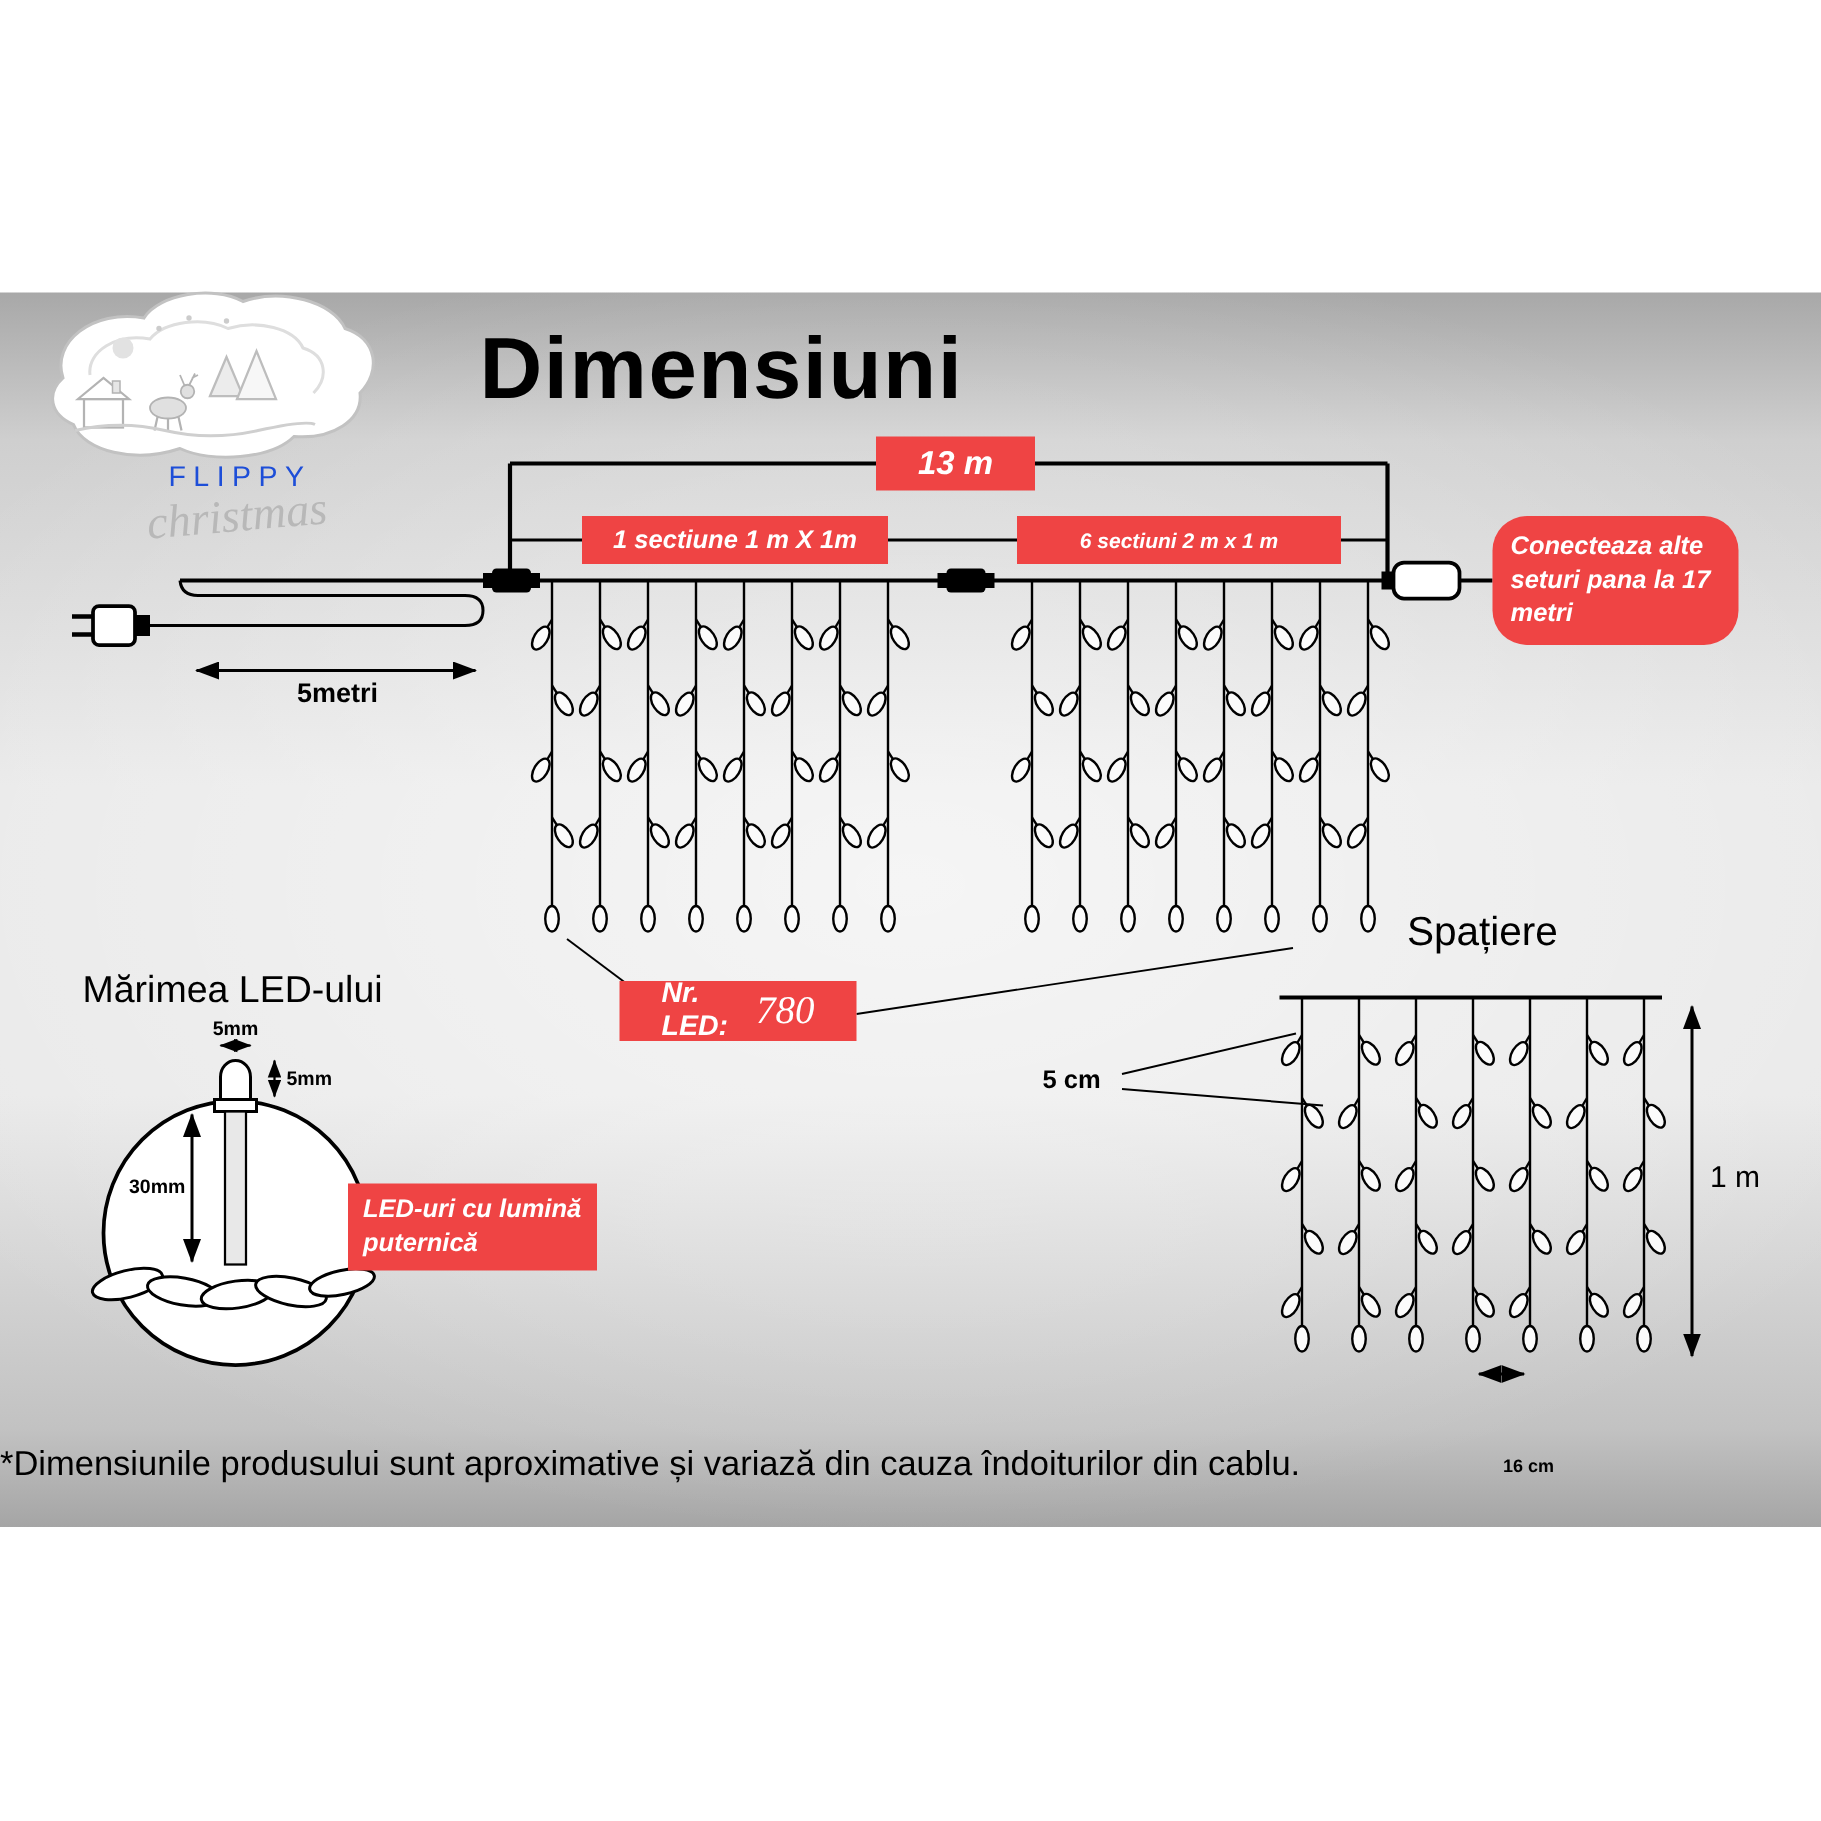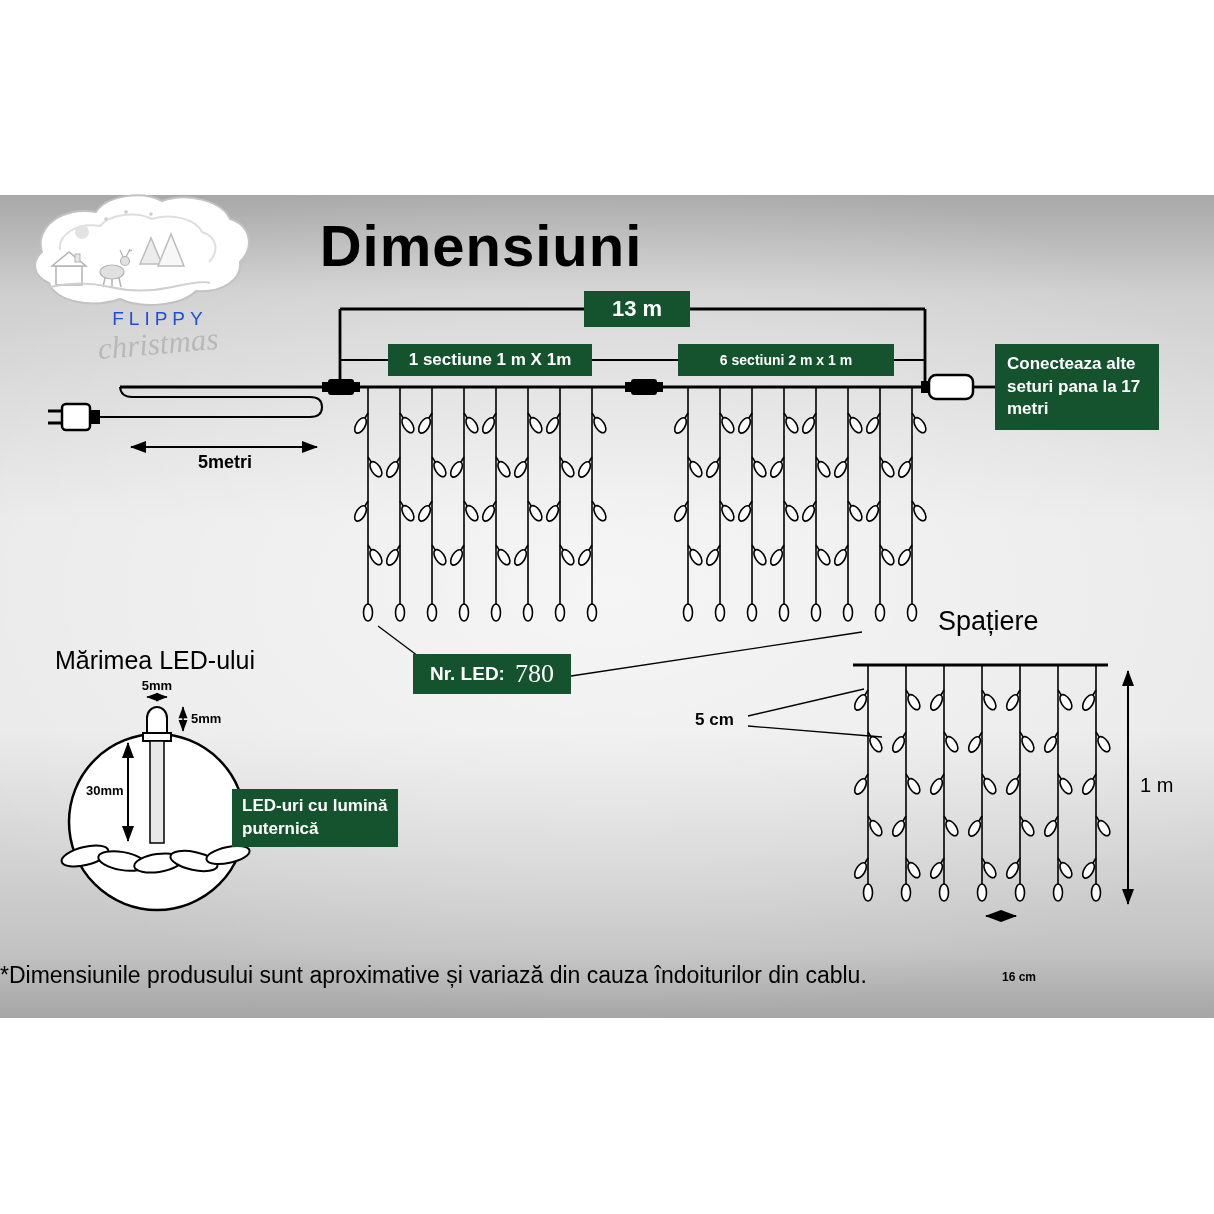--- a/index.html
+++ b/index.html
@@ -9,26 +9,26 @@
     font-family:"Liberation Sans", sans-serif;color:#000;
   }
   .band{
     position:absolute;left:0;top:195px;width:1214px;height:823px;
     background:
       radial-gradient(90% 75% at 50% 48%, rgba(255,255,255,.55), rgba(255,255,255,0) 70%),
       linear-gradient(180deg,#a8a8a8 0%,#cfcfcf 12%,#e9e9e9 40%,#e9e9e9 65%,#c2c2c2 92%,#a5a5a5 100%);
   }
   .abs{position:absolute;}
   .title{left:0;top:212px;width:962px;text-align:center;font-size:58px;font-weight:bold;letter-spacing:1px;}
-  .blackbox{background:#14532d;color:#fff;font-weight:bold;display:flex;align-items:center;justify-content:center;box-sizing:border-box;}
+  .blackbox{background:#ef4444;color:#fff;font-weight:bold;display:flex;align-items:center;justify-content:center;box-sizing:border-box;font-style:italic;}
   .b13{left:584px;top:291px;width:106px;height:36px;font-size:22px;}
   .bsec1{left:388px;top:344px;width:204px;height:32px;font-size:17px;}
   .bsec2{left:678px;top:344px;width:216px;height:32px;font-size:14px;}
-  .bconn{left:995px;top:344px;width:164px;min-height:86px;font-size:17px;justify-content:flex-start;text-align:left;padding:8px 12px;line-height:1.35;}
-  .bled{left:413px;top:654px;width:158px;height:40px;justify-content:space-between;padding:0 17px;}
+  .bconn{left:995px;top:344px;width:164px;min-height:86px;font-size:17px;justify-content:flex-start;text-align:left;padding:8px 12px;line-height:1.35;border-radius:23px;}
+  .bled{left:413px;top:654px;width:158px;height:40px;justify-content:space-between;padding:0 28px;}
   .bled .lbl{font-size:19px;font-weight:bold;}
   .bled .val{font-size:26px;font-weight:normal;font-family:"Liberation Serif",serif;}
   .bnote{left:232px;top:789px;width:166px;min-height:50px;font-size:17px;justify-content:flex-start;text-align:left;padding:6px 10px;line-height:1.35;}
   .l5m{left:130px;top:452px;width:190px;text-align:center;font-size:18px;font-weight:bold;}
   .hspat{left:938px;top:606px;font-size:27px;}
   .l9cm{left:695px;top:710px;font-size:17px;font-weight:bold;}
   .l1m{left:1140px;top:774px;font-size:20px;}
   .l16cm{left:966px;top:926px;width:70px;text-align:right;font-size:12px;font-weight:bold;margin-top:44px;}
   .hmar{left:55px;top:646px;font-size:25px;}
   .l5a{left:132px;top:678px;width:50px;text-align:center;font-size:13px;font-weight:bold;}

